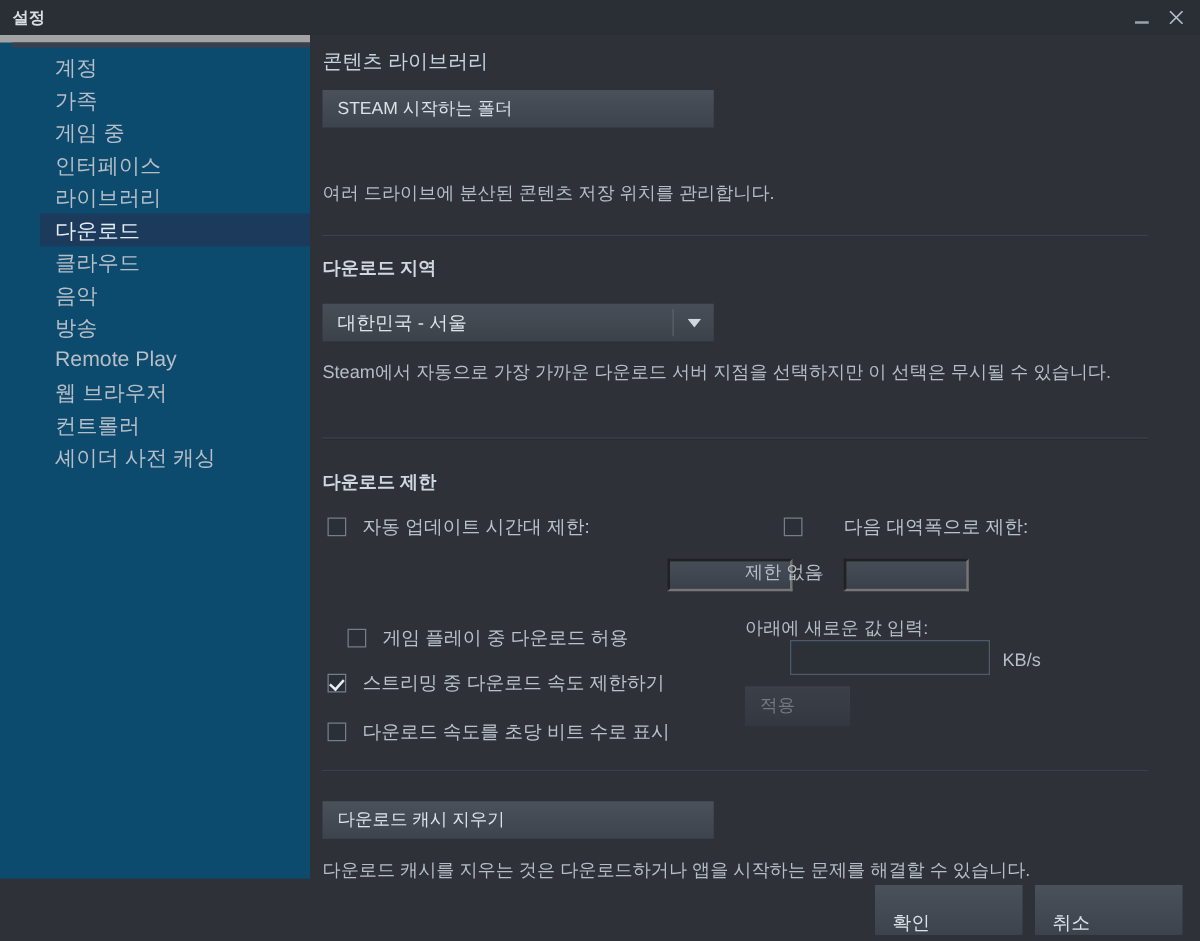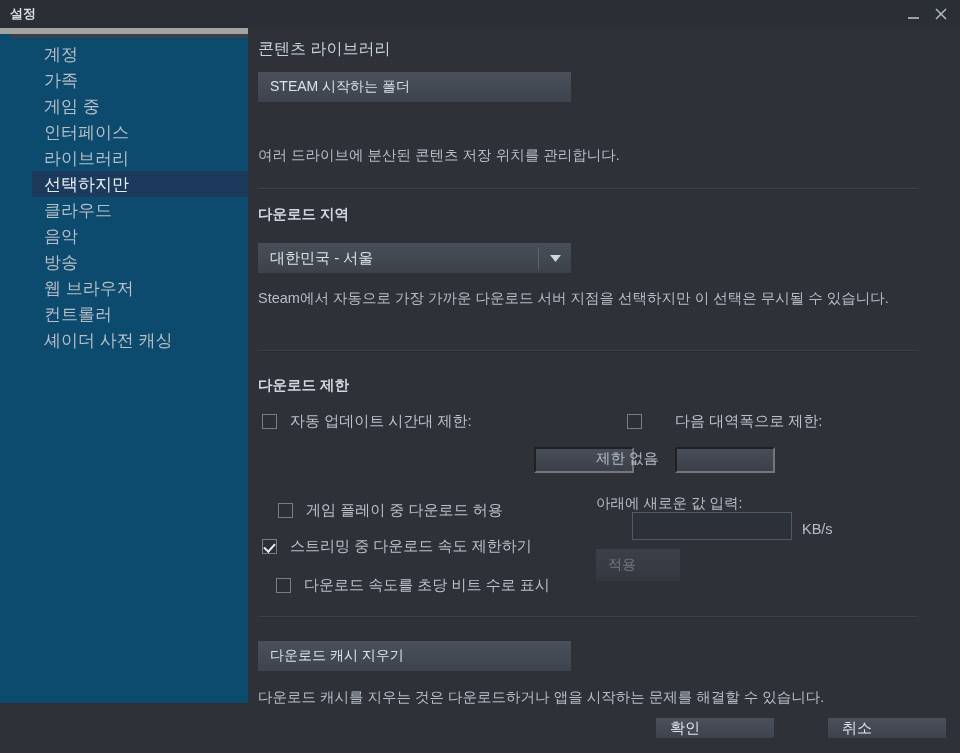--- a/index.html
+++ b/index.html
@@ -243,30 +243,29 @@
     background: #2e3238;
     display: flex;
     align-items: center;
     justify-content: flex-end;
     padding-right: 14px;
     gap: 10px;
     box-sizing: border-box;
   }
   .footer-btn {
     width: 118px;
-    height: 20px;
+    height: 40px;
     display: flex;
     align-items: flex-end;
     padding-left: 14px;
     box-sizing: border-box;
     background: linear-gradient(to bottom, #4a515b 0%, #434a54 50%, #3c434c 100%);
     color: #dbe2ea;
     font-size: 15px;
     cursor: default;
-    margin-left: 44px;
   }
 
   .abs { position: absolute; }
 </style>
 </head>
 <body>
 
 <div class="window">
 
   <div class="titlebar">
@@ -298,30 +297,33 @@
       <div class="nav-item">
         <span>게임 중</span>
       </div>
       <div class="nav-item">
         <span>인터페이스</span>
       </div>
       <div class="nav-item">
         <span>라이브러리</span>
       </div>
       <div class="nav-item selected">
-        <span>선택하지만</span>
+        <span>다운로드</span>
       </div>
       <div class="nav-item">
         <span>클라우드</span>
       </div>
       <div class="nav-item">
         <span>음악</span>
       </div>
       <div class="nav-item">
         <span>방송</span>
+      </div>
+      <div class="nav-item">
+        <span>Remote Play</span>
       </div>
       <div class="nav-item">
         <span>웹 브라우저</span>
       </div>
       <div class="nav-item">
         <span>컨트롤러</span>
       </div>
       <div class="nav-item">
         <span>셰이더 사전 캐싱</span>
       </div>
@@ -367,21 +369,21 @@
       <div class="cb-row abs" style="left:14px; top:473px;padding-left:16px;">
         <span class="checkbox"></span>
         <span class="cb-label">게임 플레이 중 다운로드 허용</span>
       </div>
 
       <div class="cb-row abs" style="left:14px; top:509px;">
         <span class="checkbox checked"></span>
         <span class="cb-label">스트리밍 중 다운로드 속도 제한하기</span>
       </div>
 
-      <div class="cb-row abs" style="left:28px; top:548px;">
+      <div class="cb-row abs" style="left:14px; top:548px;">
         <span class="checkbox"></span>
         <span class="cb-label">다운로드 속도를 초당 비트 수로 표시</span>
       </div>
 
       <div class="cb-row abs" style="left:379px; top:384px;gap:20px;">
         <span class="checkbox"></span>
         <span class="cb-label">다음 대역폭으로 제한:</span>
       </div>
 
       <div class="desc abs" style="left:348px; top:421px;">제한 없음</div>

